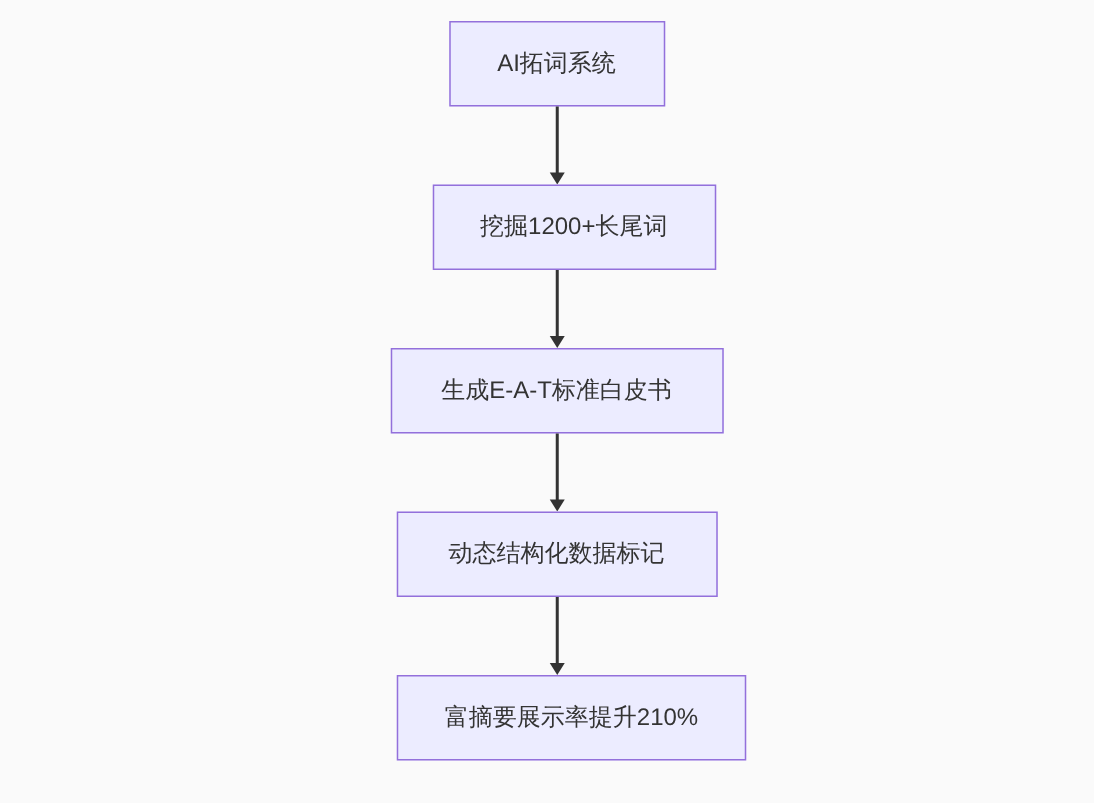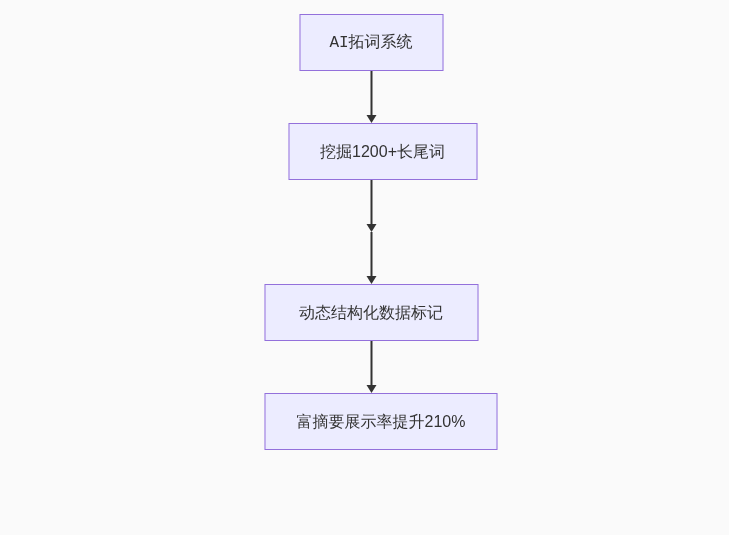--- a/index.html
+++ b/index.html
@@ -36,21 +36,21 @@
     border: 1px solid var(--node-border, #9370DB);
     color: var(--node-text, #333333);
     display: flex;
     align-items: center;
     justify-content: center;
     font-size: 16px;
     line-height: 1;
     white-space: nowrap;
     border-radius: 0;
   }
-  .n1 { min-width: 144px; font-family: Liberation Mono, monospace; }
+  .n1 { min-width: 144px; }
   .n2 { min-width: 189px; margin-left: 23px; }
   .n3 { min-width: 222px; }
   .n4 { min-width: 214px; }
   .n5 { min-width: 233px; margin-left: 20px; }
   .connector {
     height: 52px;
     display: flex;
     flex-direction: column;
     align-items: center;
   }
@@ -85,20 +85,23 @@
 
     <div class="node n2">
       <span>挖掘1200+长尾词</span>
     </div>
 
     <div class="connector">
       <div class="line"></div>
       <div class="head"></div>
     </div>
 
+    <div class="node n3">
+      <span>生成E-A-T标准白皮书</span>
+    </div>
 
     <div class="connector">
       <div class="line"></div>
       <div class="head"></div>
     </div>
 
     <div class="node n4">
       <span>动态结构化数据标记</span>
     </div>
 

